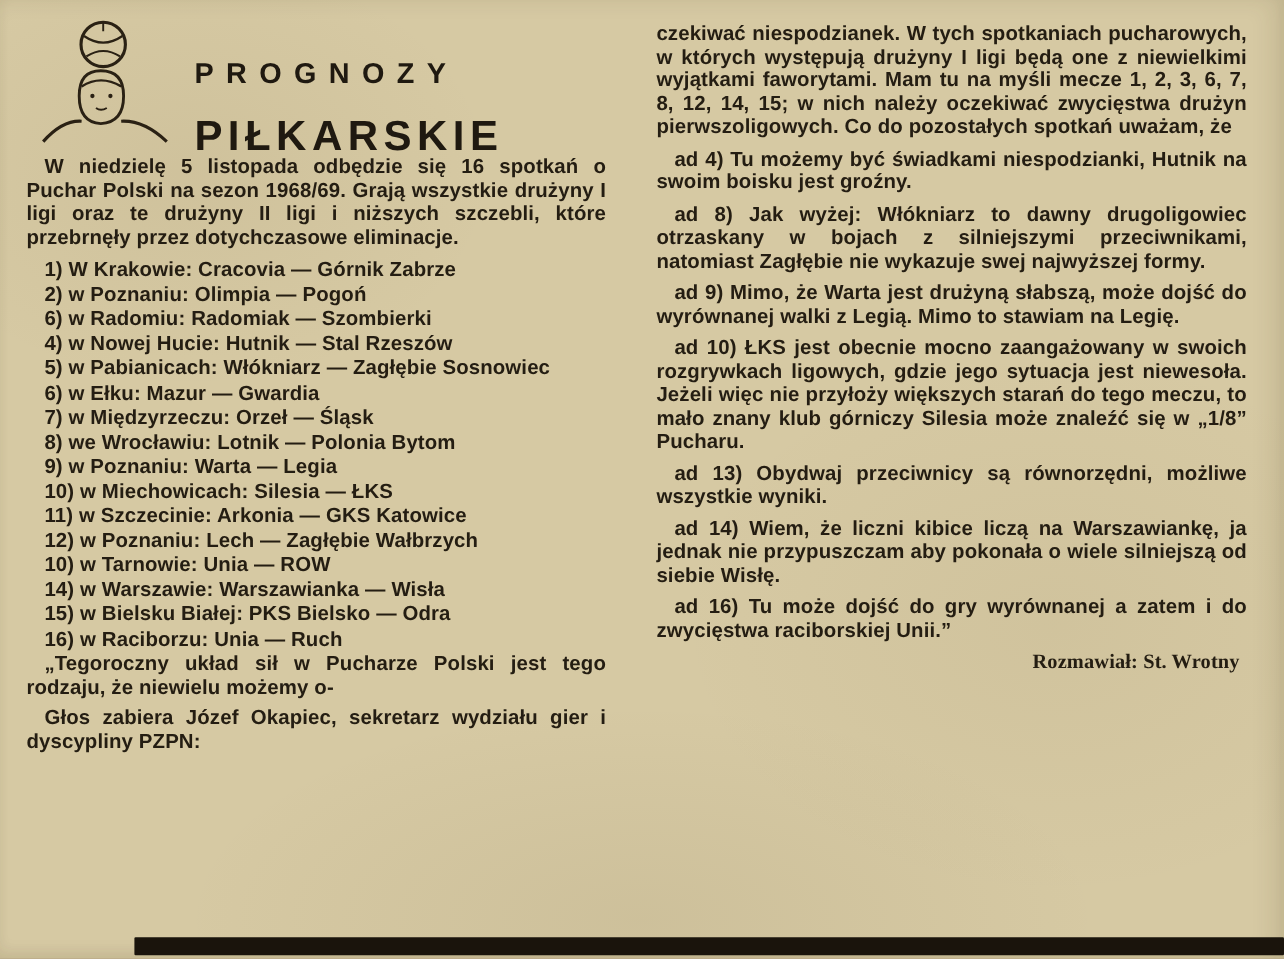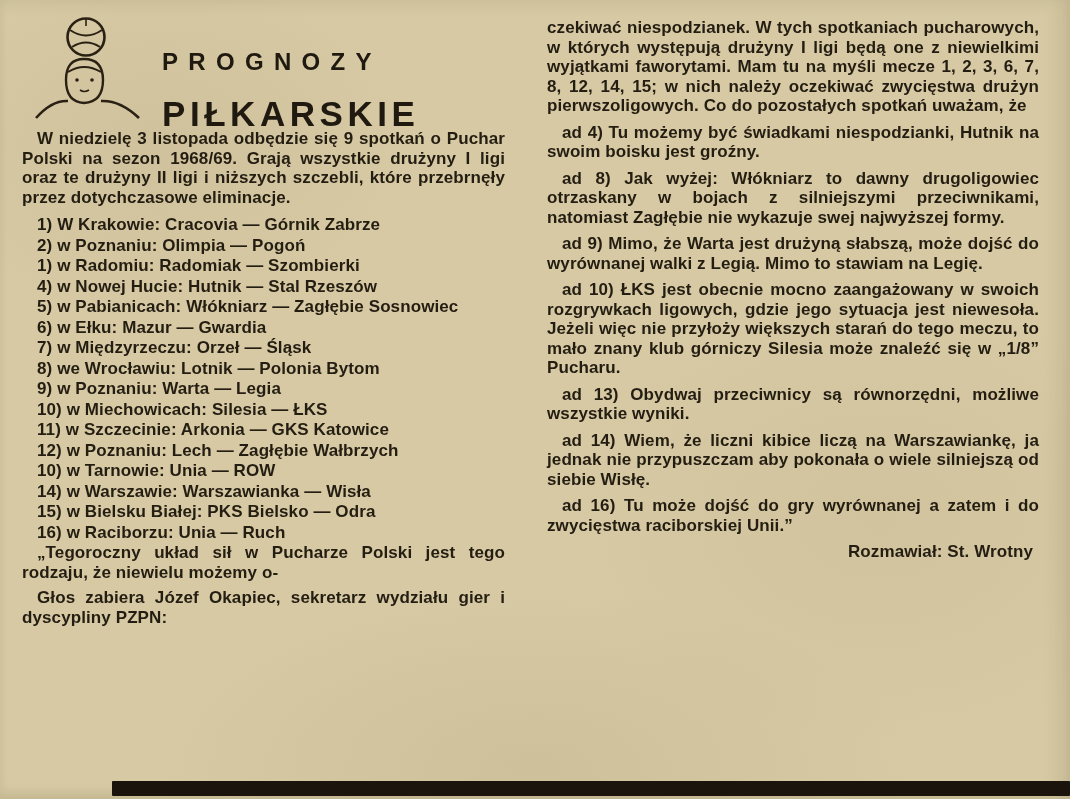--- a/index.html
+++ b/index.html
@@ -38,21 +38,21 @@
   }
   .col-left  { left:22px;  top:129px; width:483px; }
   .col-right { left:547px; top:18px;  width:492px; }
   .col p { margin:0; }
   .indent { text-indent:15px; }
   .intro { margin-bottom:8px !important; }
   .match-list p { margin:0 0 1px; }
   .closing { margin-top:6px !important; }
   .para { margin-bottom:7px !important; }
   .byline {
-    text-align:right; padding-right:6px; margin-top:4px !important;
+    text-align:right; padding-right:6px; margin-top:4px !important;font-family:Liberation Serif, serif;
   }
   .bottom-bar {
     position:absolute; left:112px; right:0; bottom:3px; height:15px;
     background:#1a140c; border-radius:1px;
   }
 </style>
 </head>
 <body>
 
 <div class="page">
@@ -75,25 +75,25 @@
       <path d="M79 87 Q98 86 117 104" stroke="#2a2114" stroke-width="2.6"></path>
     </svg>
   </div>
 
   <div class="title-block">
     <div class="title-l1">PROGNOZY</div>
     <div class="title-l2">PIŁKARSKIE</div>
   </div>
 
   <div class="col col-left">
-    <p class="indent intro">W niedzielę 3 listopada odbędzie się 9 spotkań o Puchar Polski na sezon 1968/69. Grają wszystkie drużyny I ligi oraz te drużyny II ligi i niższych szczebli, które przebrnęły przez dotychczasowe eliminacje.</p>
+    <p class="indent intro">W niedzielę 5 listopada odbędzie się 16 spotkań o Puchar Polski na sezon 1968/69. Grają wszystkie drużyny I ligi oraz te drużyny II ligi i niższych szczebli, które przebrnęły przez dotychczasowe eliminacje.</p>
     <div class="match-list">
         <p class="indent">1) W Krakowie: Cracovia — Górnik Zabrze</p>
         <p class="indent">2) w Poznaniu: Olimpia — Pogoń</p>
-        <p class="indent">1) w Radomiu: Radomiak — Szombierki</p>
+        <p class="indent">6) w Radomiu: Radomiak — Szombierki</p>
         <p class="indent">4) w Nowej Hucie: Hutnik — Stal Rzeszów</p>
         <p class="indent">5) w Pabianicach: Włókniarz — Zagłębie Sosnowiec</p>
         <p class="indent">6) w Ełku: Mazur — Gwardia</p>
         <p class="indent">7) w Międzyrzeczu: Orzeł — Śląsk</p>
         <p class="indent">8) we Wrocławiu: Lotnik — Polonia Bytom</p>
         <p class="indent">9) w Poznaniu: Warta — Legia</p>
         <p class="indent">10) w Miechowicach: Silesia — ŁKS</p>
         <p class="indent">11) w Szczecinie: Arkonia — GKS Katowice</p>
         <p class="indent">12) w Poznaniu: Lech — Zagłębie Wałbrzych</p>
         <p class="indent">10) w Tarnowie: Unia — ROW</p>

